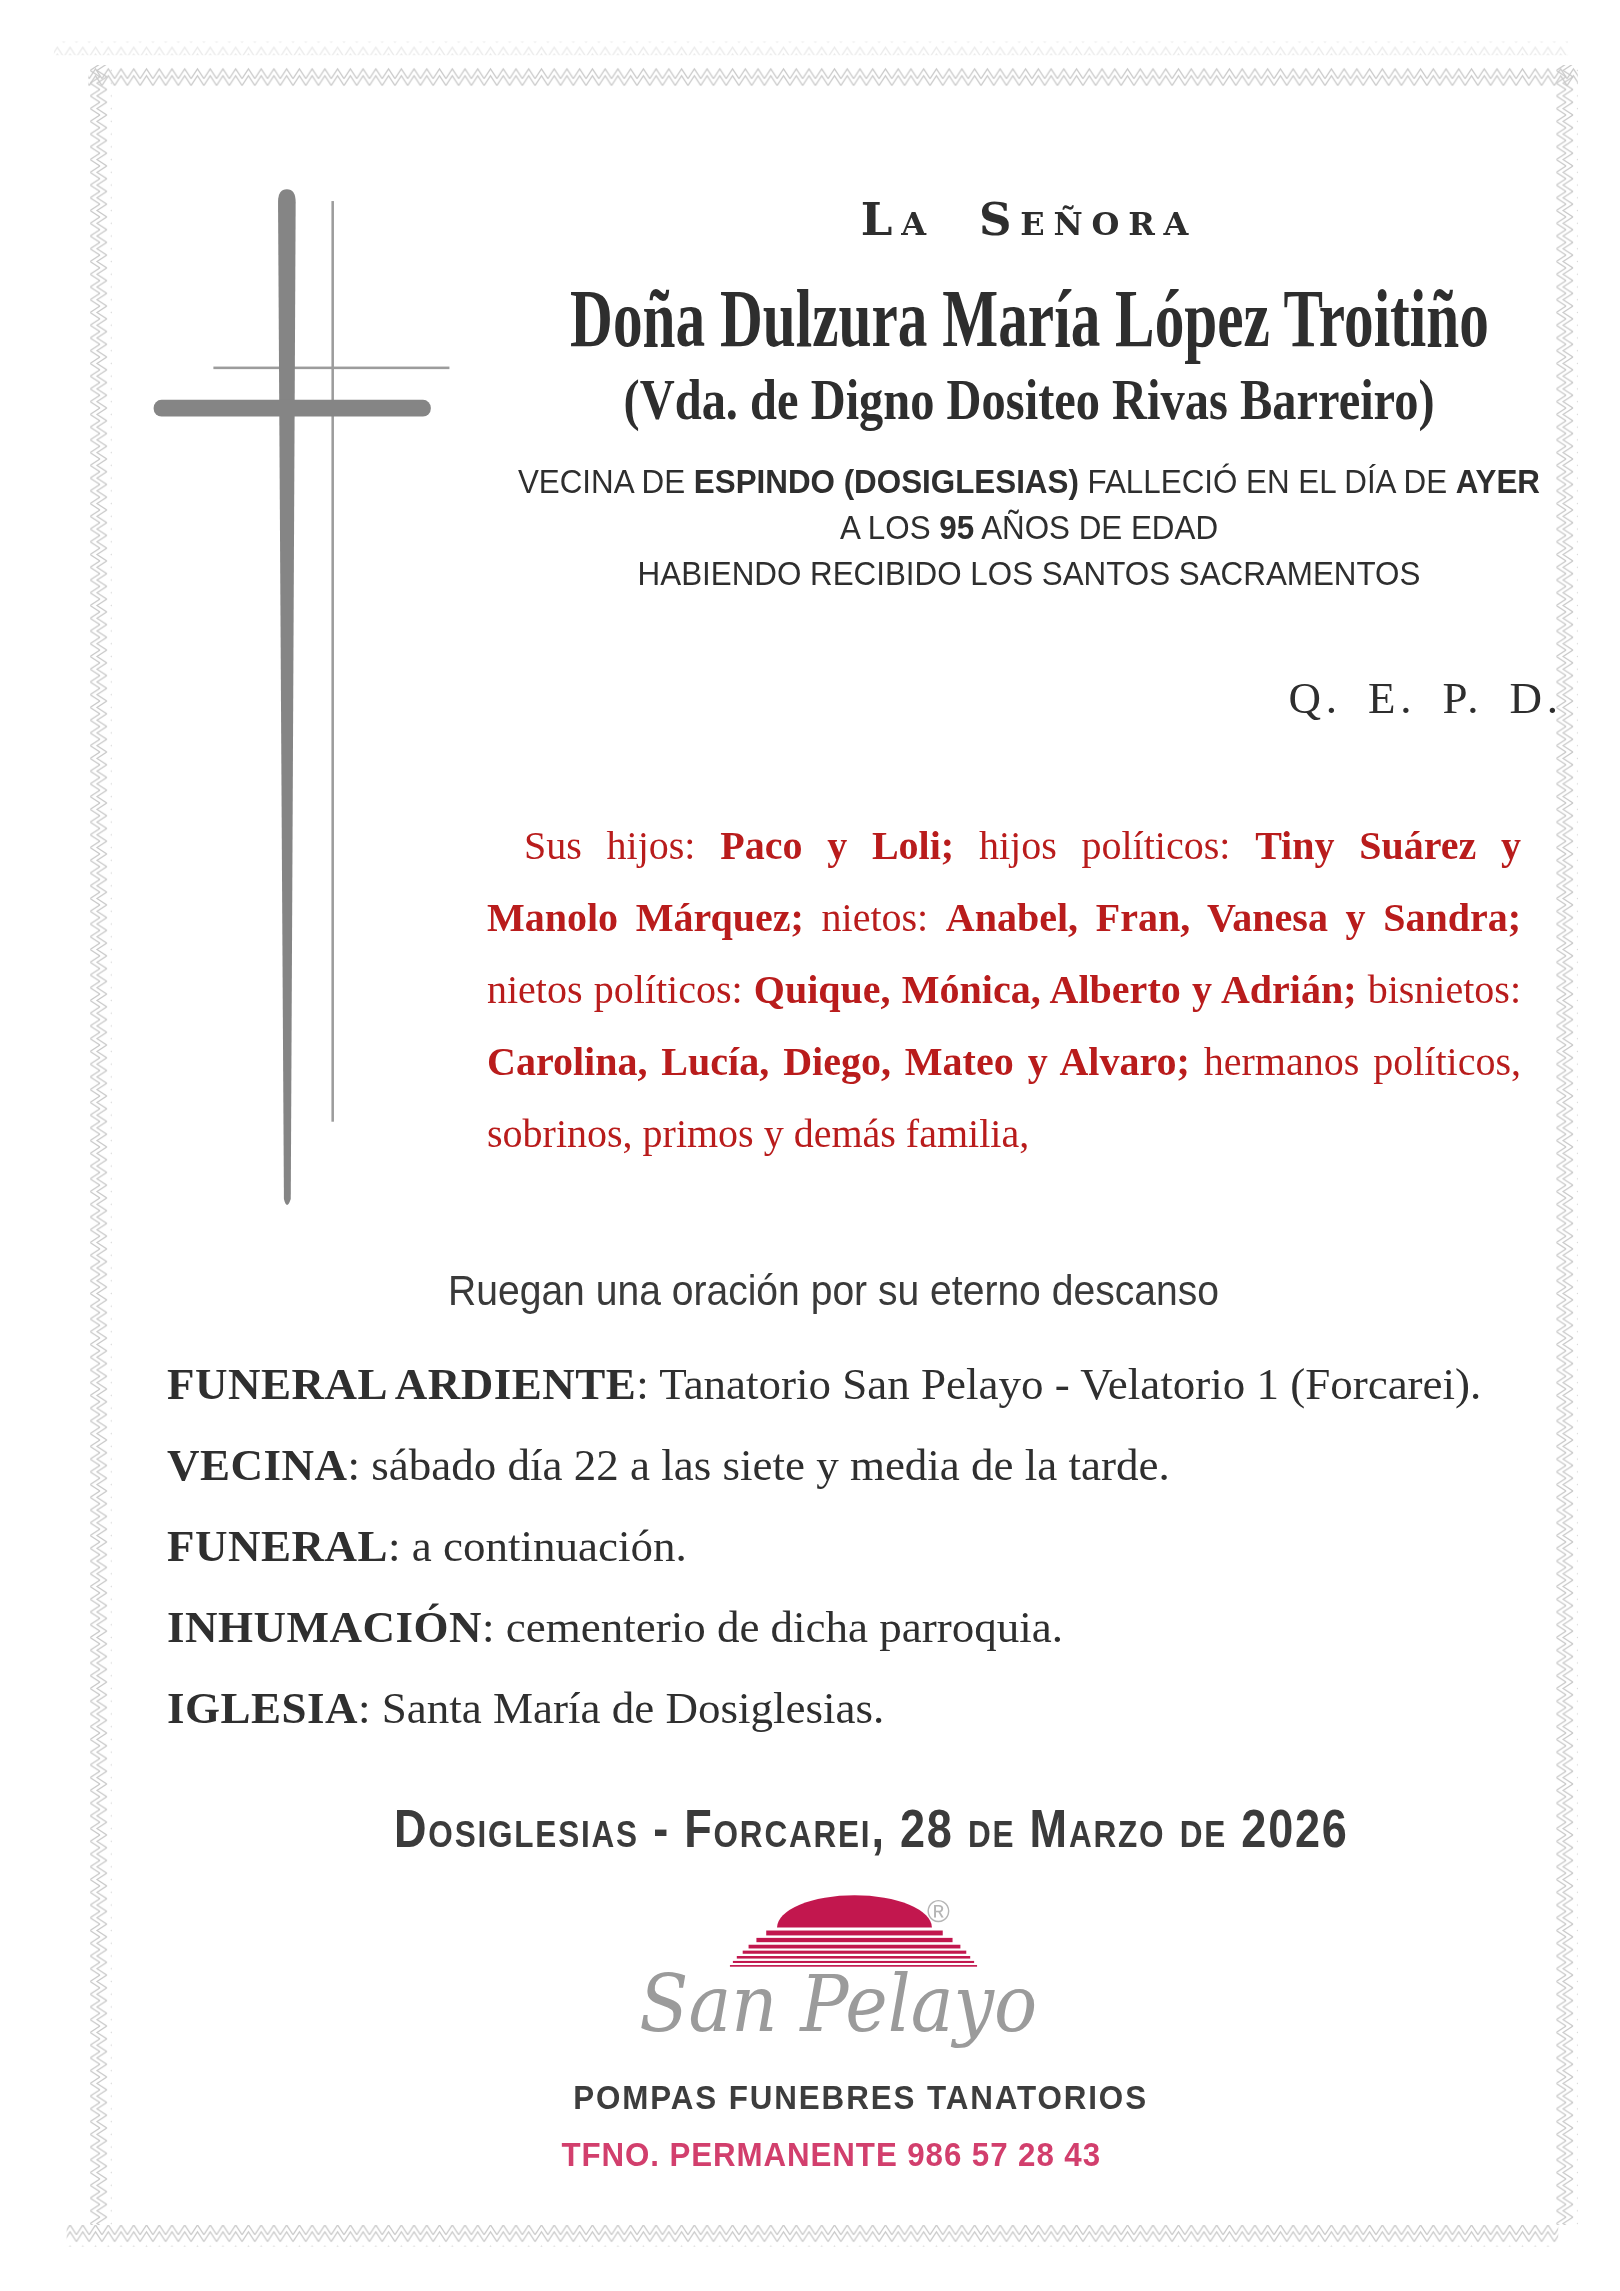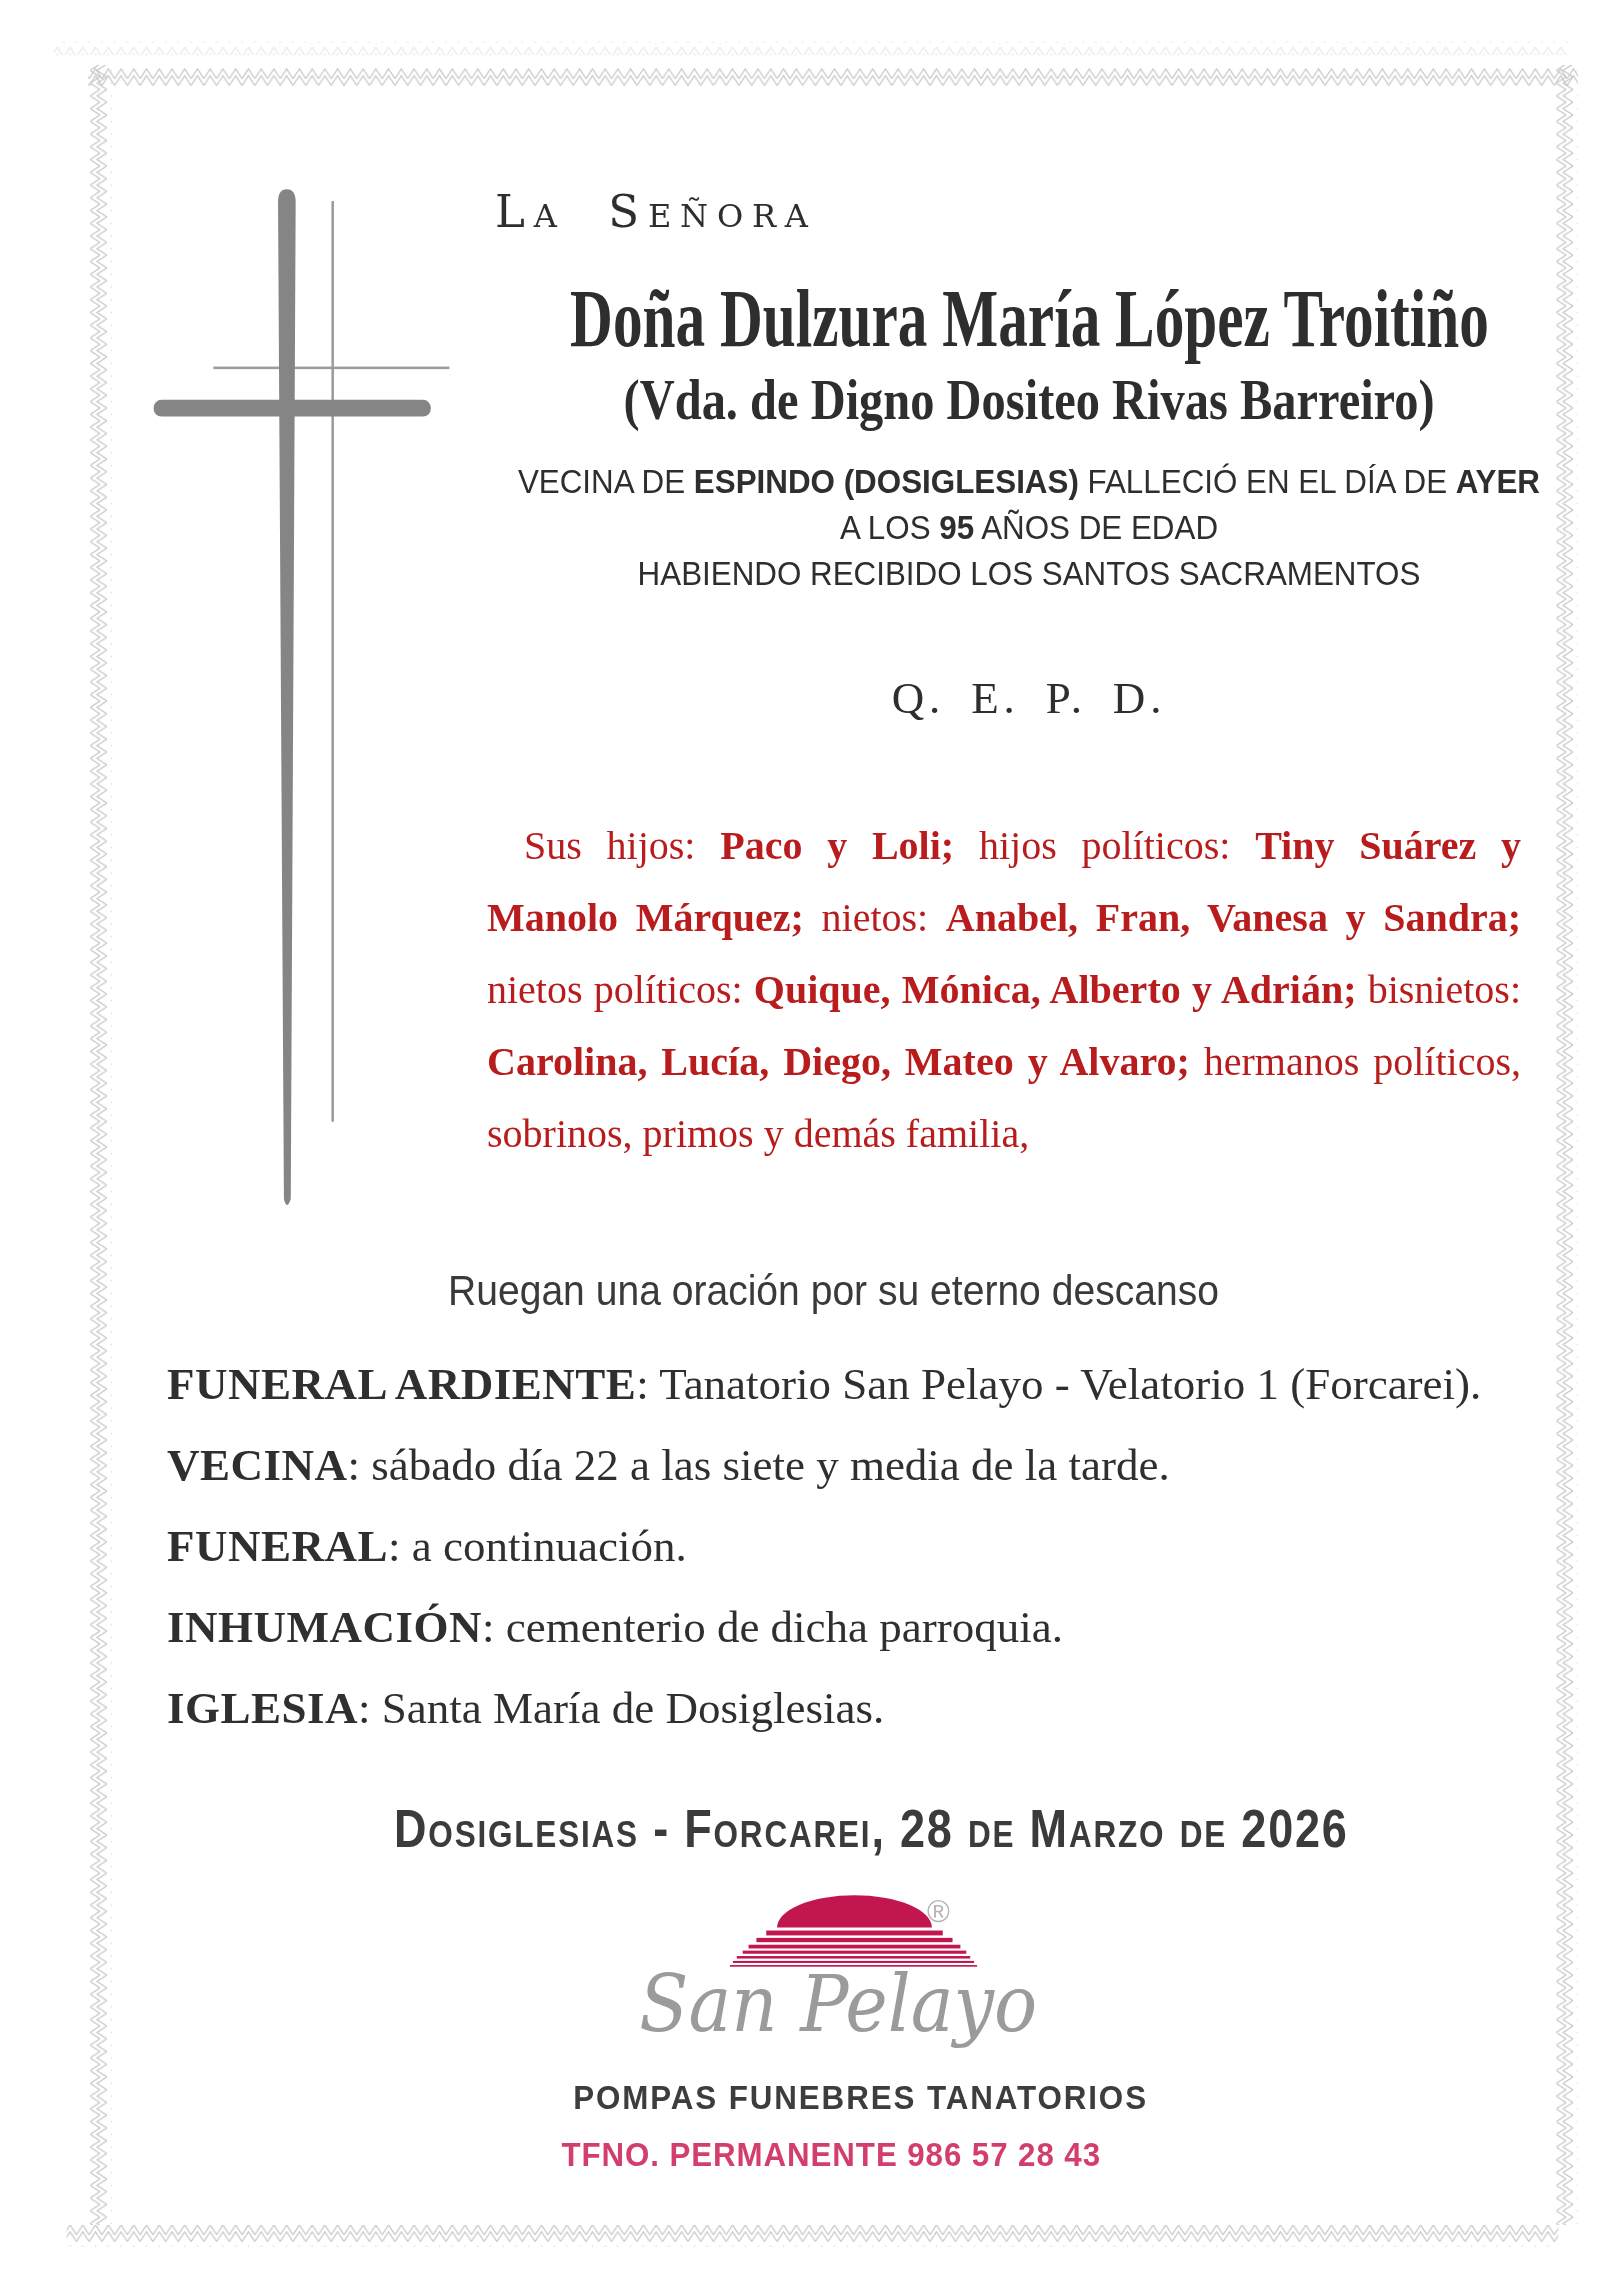--- a/index.html
+++ b/index.html
@@ -11,24 +11,24 @@
     color:#2f2f2f;
     overflow:hidden;
   }
   svg.frame{position:absolute;left:0;top:0;}
   .abs{position:absolute;}
   .row{display:flex;justify-content:center;}
   .nowrap{white-space:nowrap;}
 
   
   .pretitle{
-    left:495px;top:188px;width:1068px;
-    text-align:left;
+    left:495px;top:196px;width:1068px;
+    text-align:center;
     font-family:"DejaVu Serif","Liberation Serif",serif;
-    font-weight:normal;font-variant:small-caps;
+    font-weight:bold;font-variant:small-caps;
     font-size:45px;line-height:47px;
     letter-spacing:8.8px;word-spacing:19.6px;
     color:#2e2e2e;
   }
   .name-row{left:495px;top:277px;width:1068px;}
   .name-text{
     font-weight:bold;font-size:78px;line-height:84px;
     transform:scale(.76,1.05);transform-origin:center;
     color:#2e2e2e;
   }
@@ -40,21 +40,21 @@
   }
   .details{left:495px;top:459px;width:1068px;text-align:center;}
   .details .drow{display:flex;justify-content:center;height:46px;}
   .details .dtext{
     font-family:"Liberation Sans","DejaVu Sans",sans-serif;
     font-size:33px;line-height:46px;
     transform:scale(.95,1);transform-origin:center;
     color:#2e2e2e;
   }
   .qepd{
-    left:495px;top:672px;width:1068px;text-align:center;
+    left:495px;top:672px;width:1068px;text-align:right;
     font-size:45px;line-height:53px;
     letter-spacing:4.9px;word-spacing:9.8px;
     color:#2e2e2e;
   }
 
   
   .family{
     left:487px;top:810px;width:1034px;
     font-size:40px;line-height:72px;
     text-align:justify;text-indent:37px;

